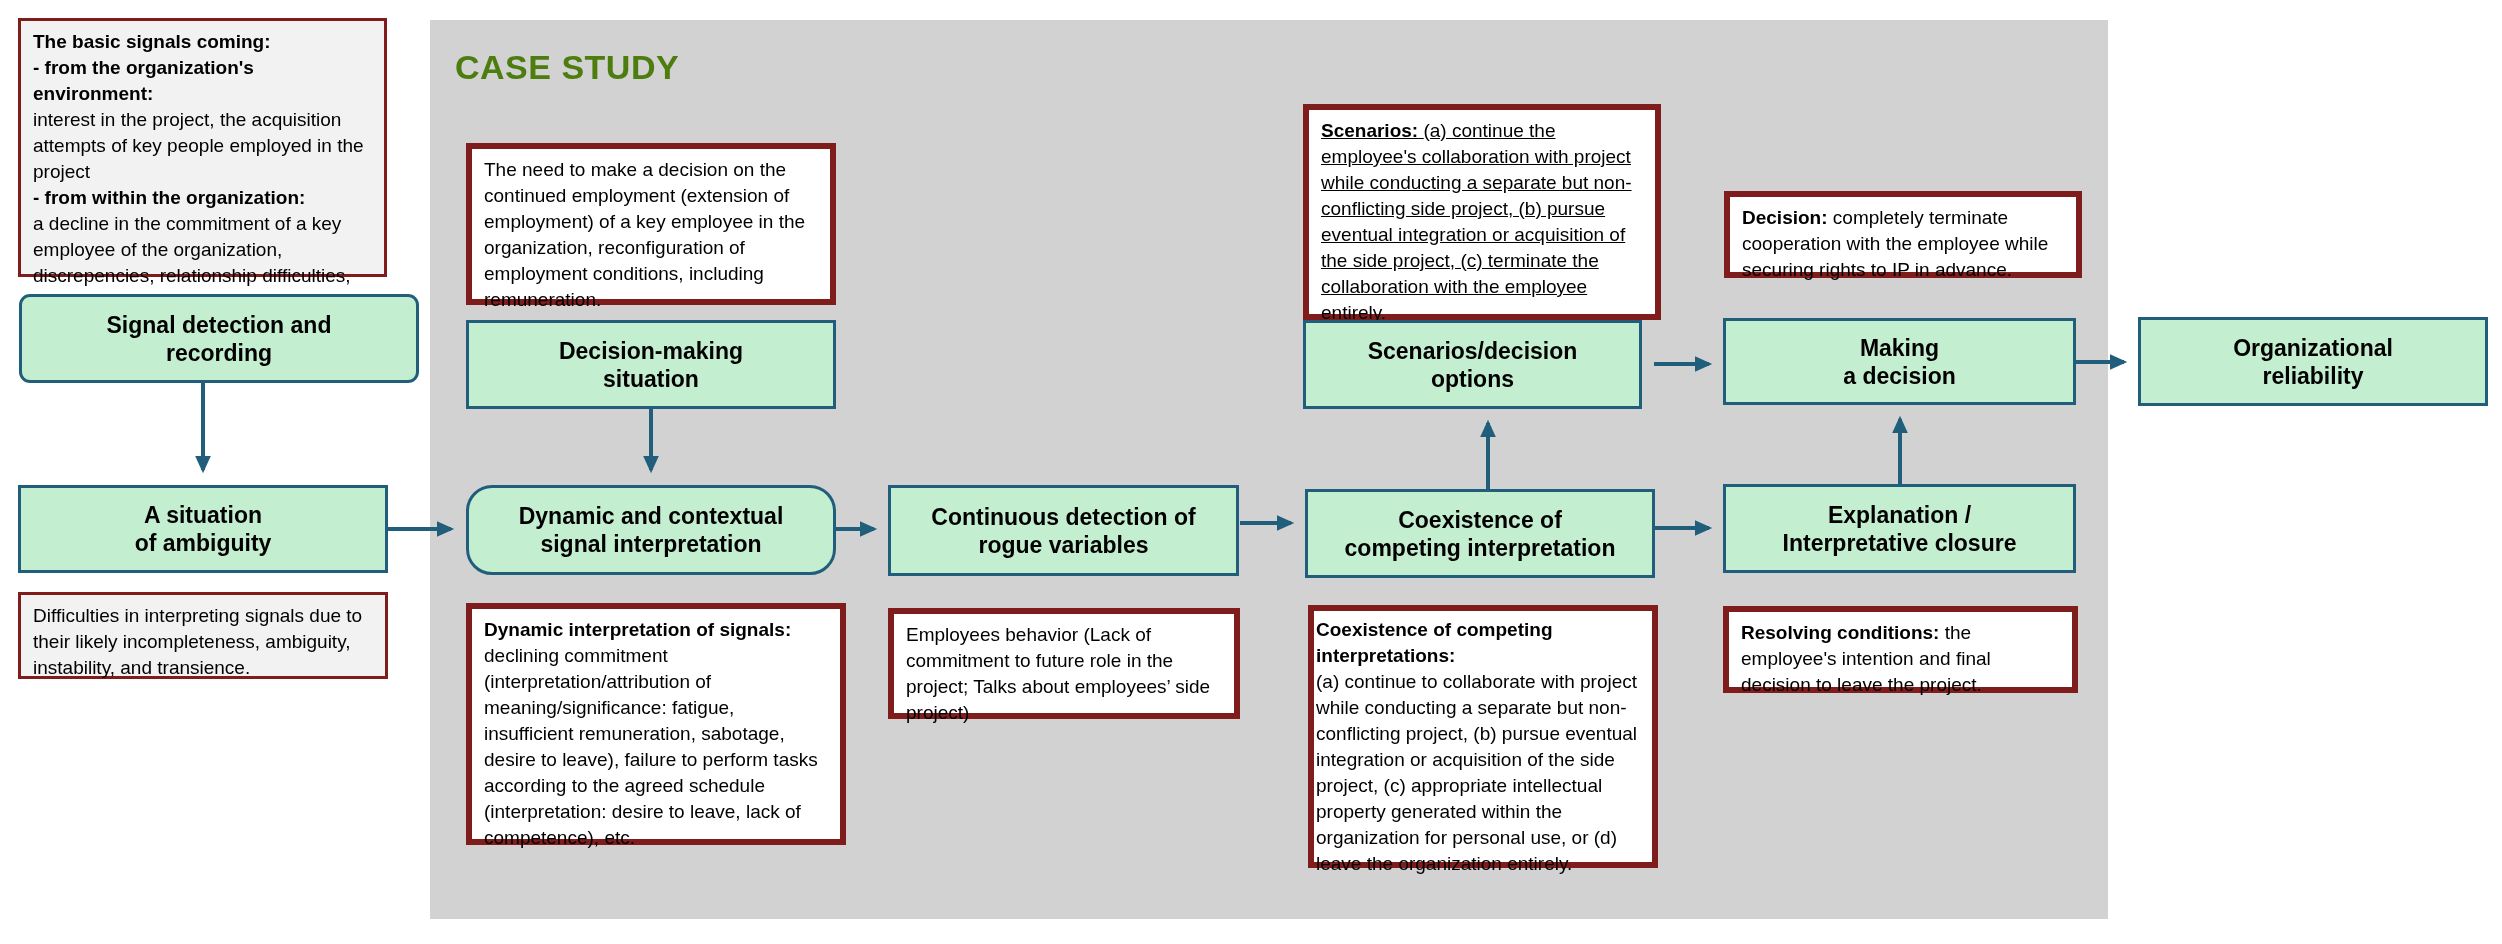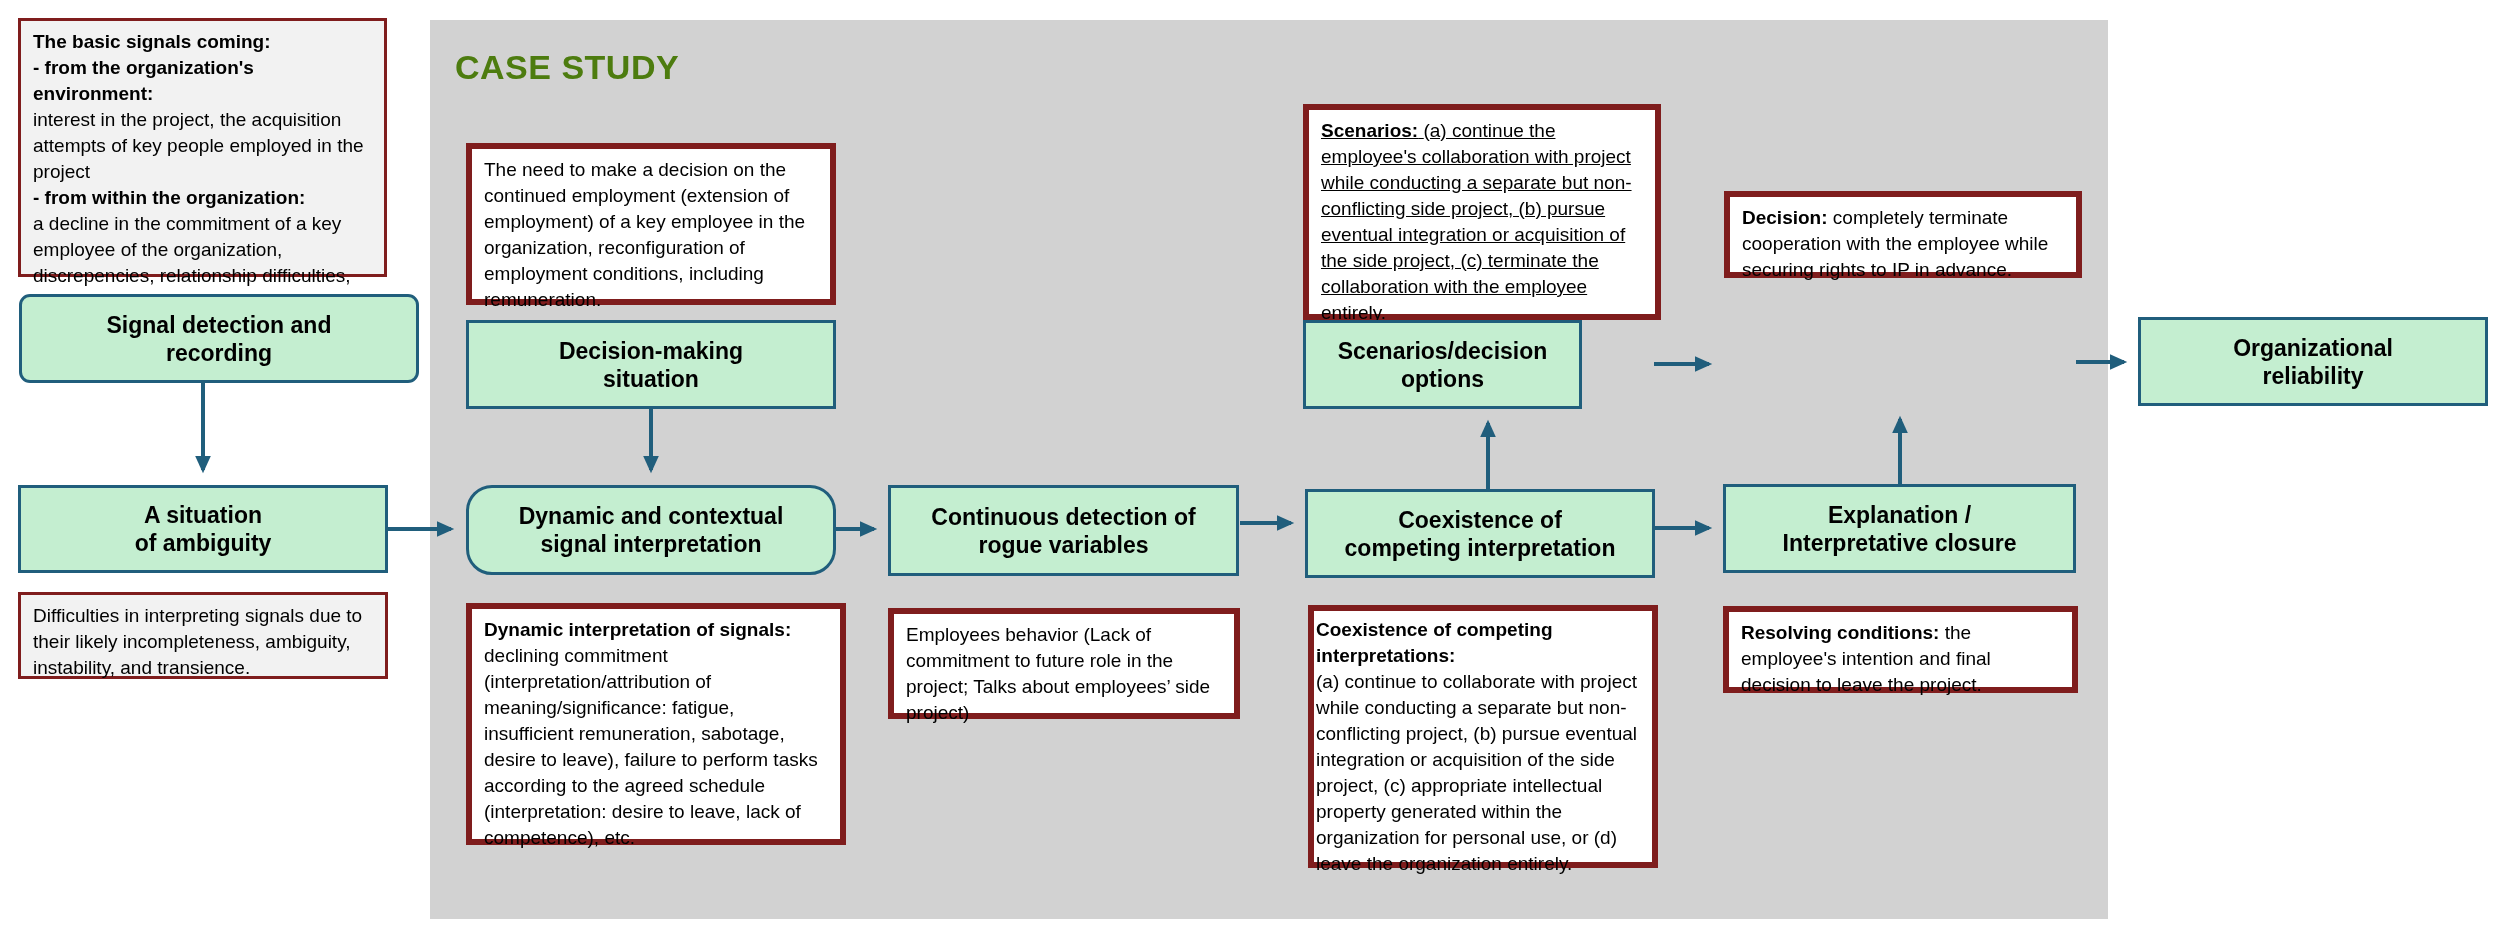--- a/index.html
+++ b/index.html
@@ -102,36 +102,38 @@
 
   <div class="note-box" style="left:888px;top:608px;width:352px;height:111px;">
     <span>Employees behavior (Lack of commitment to future role in the project; Talks about employees’ side project)</span>
   </div>
 
   <div class="note-box" style="left:1303px;top:104px;width:358px;height:216px;text-decoration:underline;">
     <span class="b">Scenarios:</span>
     <span>(a) continue the employee's collaboration with project while conducting a separate but non-conflicting side project, (b) pursue eventual integration or acquisition of the side project, (c) terminate the collaboration with the employee entirely.</span>
   </div>
 
-  <div class="green-box" style="left:1303px;top:320px;width:279px;height:89px;">Scenarios/decision
+  <div class="green-box" style="left:1303px;top:320px;width:339px;height:89px;">Scenarios/decision
 options</div>
 
   <div class="green-box" style="left:1305px;top:489px;width:350px;height:89px;">Coexistence of
 competing interpretation</div>
 
   <div class="note-box" style="left:1308px;top:605px;width:350px;height:263px;padding:6px 2px;">
     <span class="b blk">Coexistence of competing interpretations:</span>
     <span>(a) continue to collaborate with project while conducting a separate but non-conflicting project, (b) pursue eventual integration or acquisition of the side project, (c) appropriate intellectual property generated within the organization for personal use, or (d) leave the organization entirely.</span>
   </div>
 
   <div class="note-box" style="left:1724px;top:191px;width:358px;height:87px;">
     <span class="b">Decision:</span>
     <span>completely terminate cooperation with the employee while securing rights to IP in advance.</span>
   </div>
 
+  <div class="green-box" style="left:1723px;top:318px;width:353px;height:87px;">Making
+a decision</div>
 
   <div class="green-box" style="left:1723px;top:484px;width:353px;height:89px;">Explanation /
 Interpretative closure</div>
 
   <div class="note-box" style="left:1723px;top:606px;width:355px;height:87px;">
     <span class="b">Resolving conditions:</span>
     <span>the employee's intention and final decision to leave the project.</span>
   </div>
 
   <div class="green-box" style="left:2138px;top:317px;width:350px;height:89px;">Organizational

